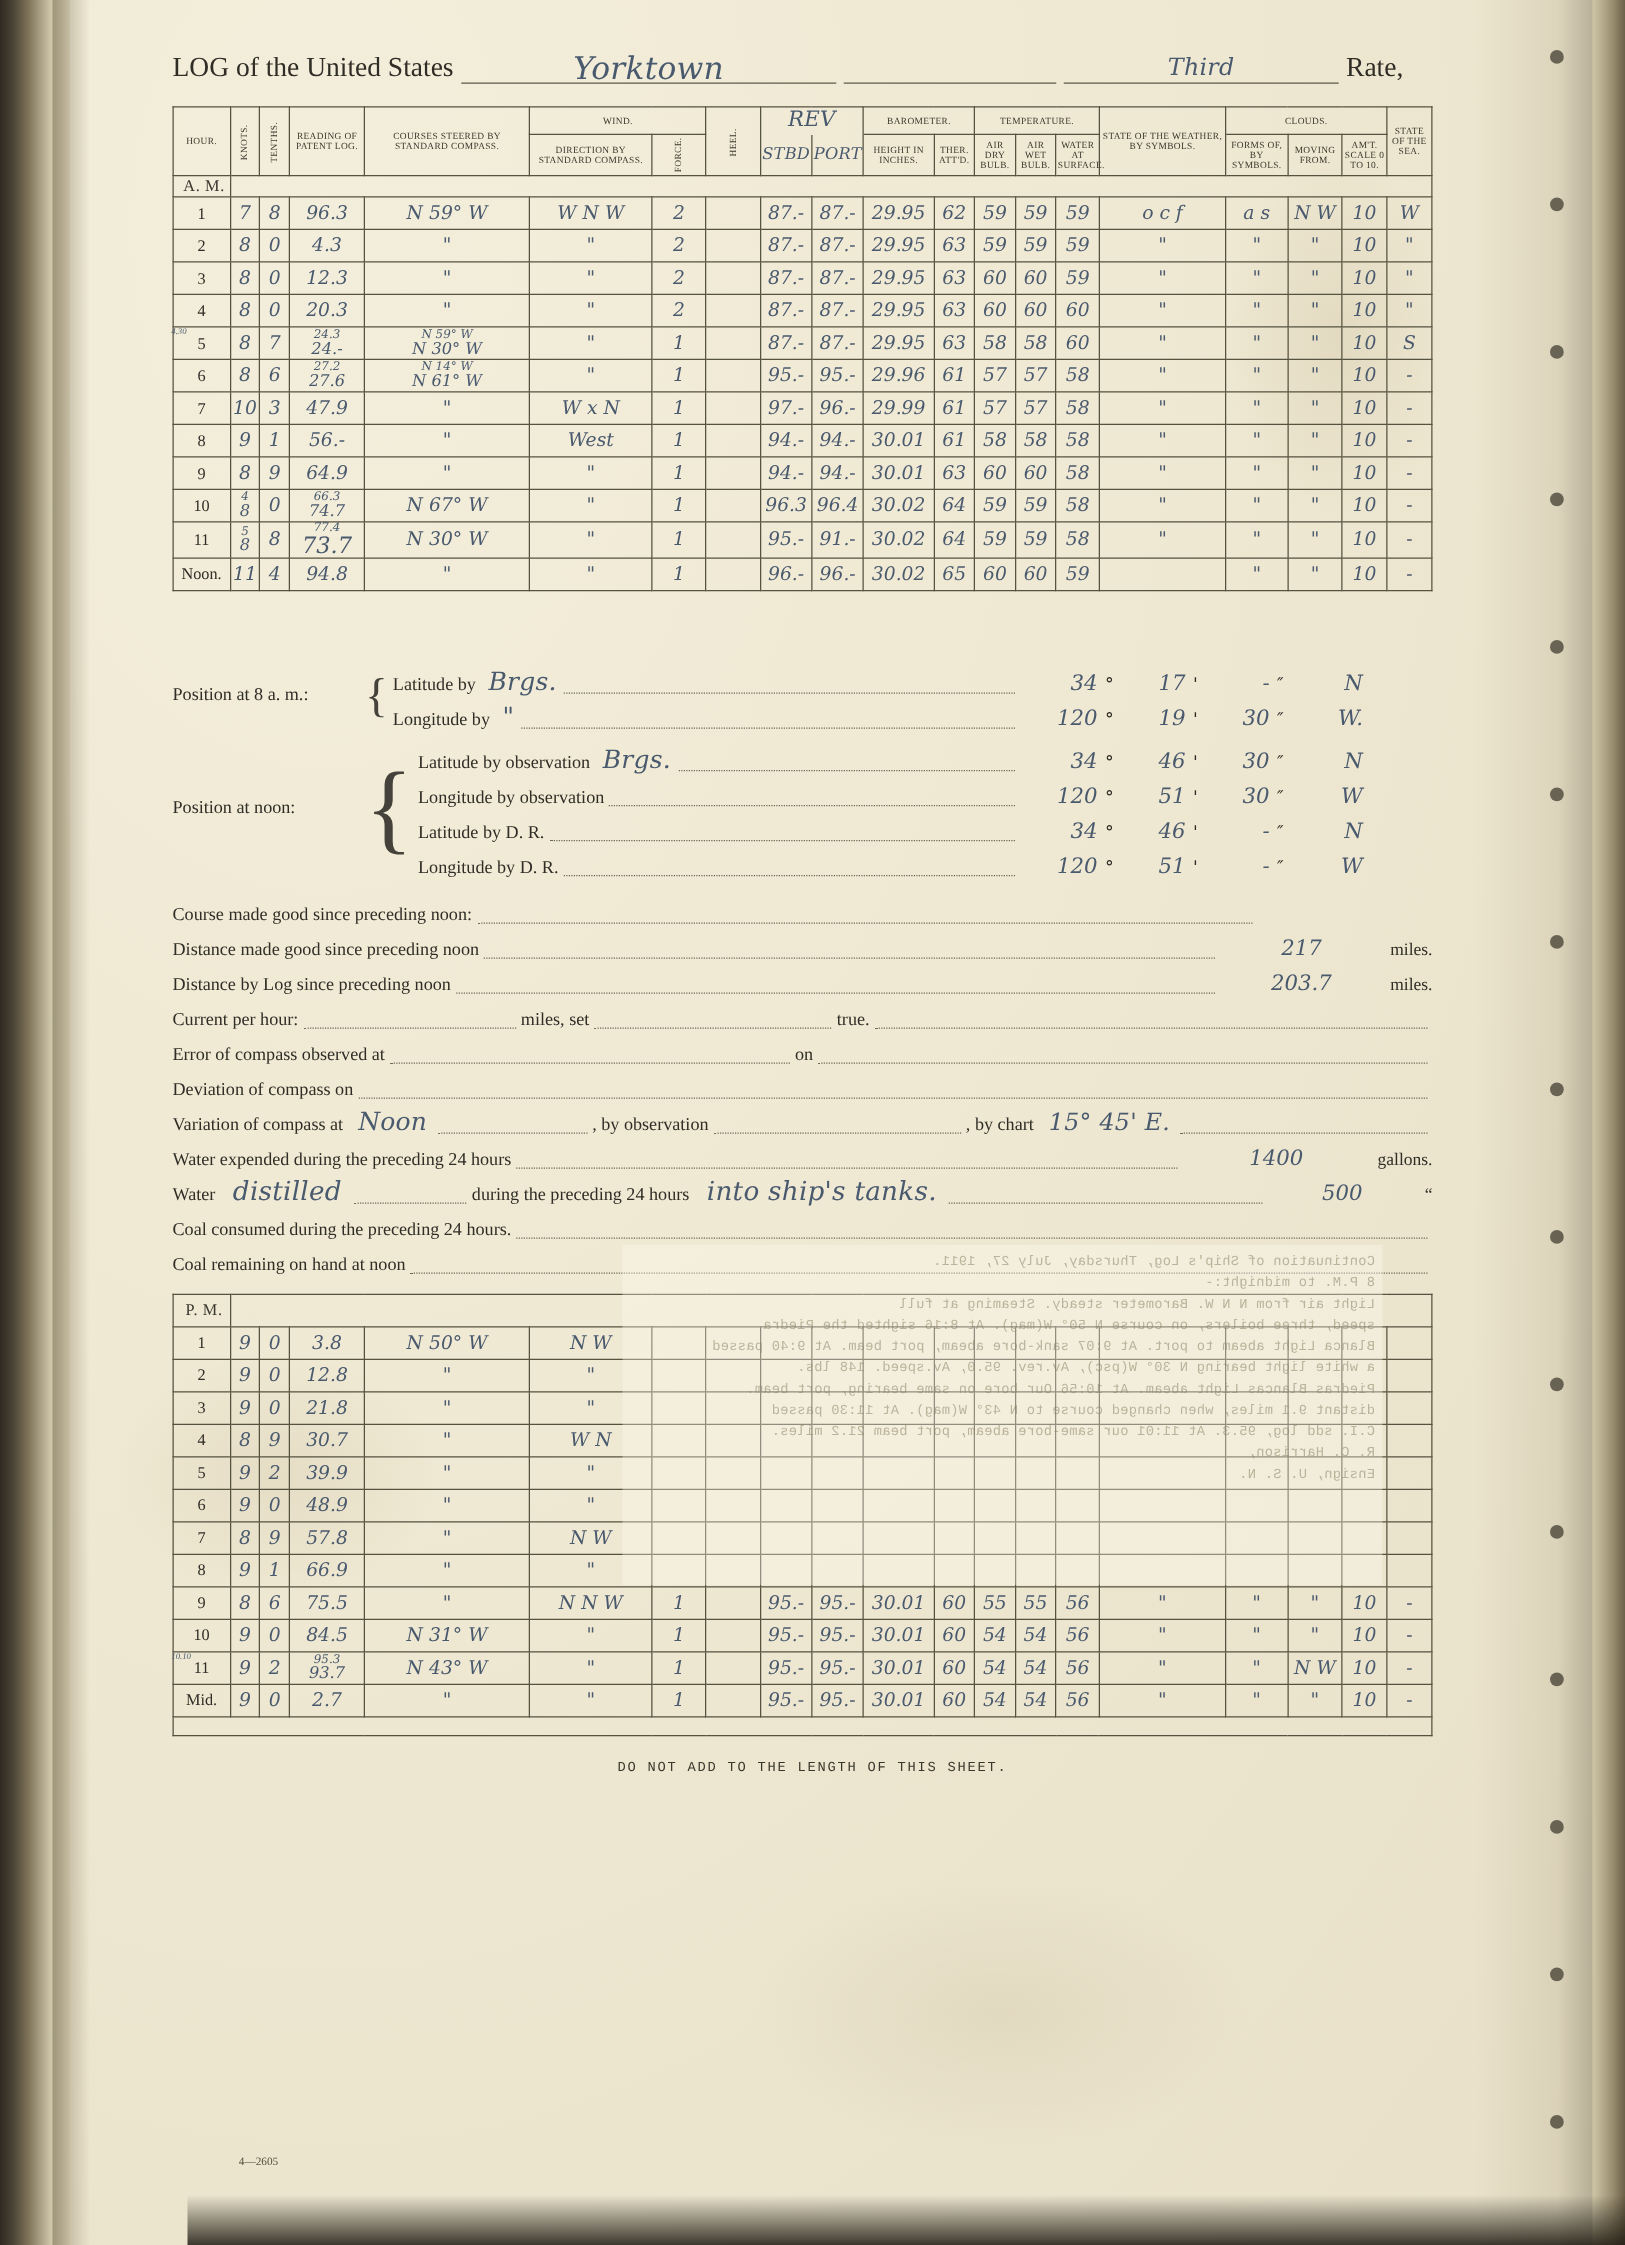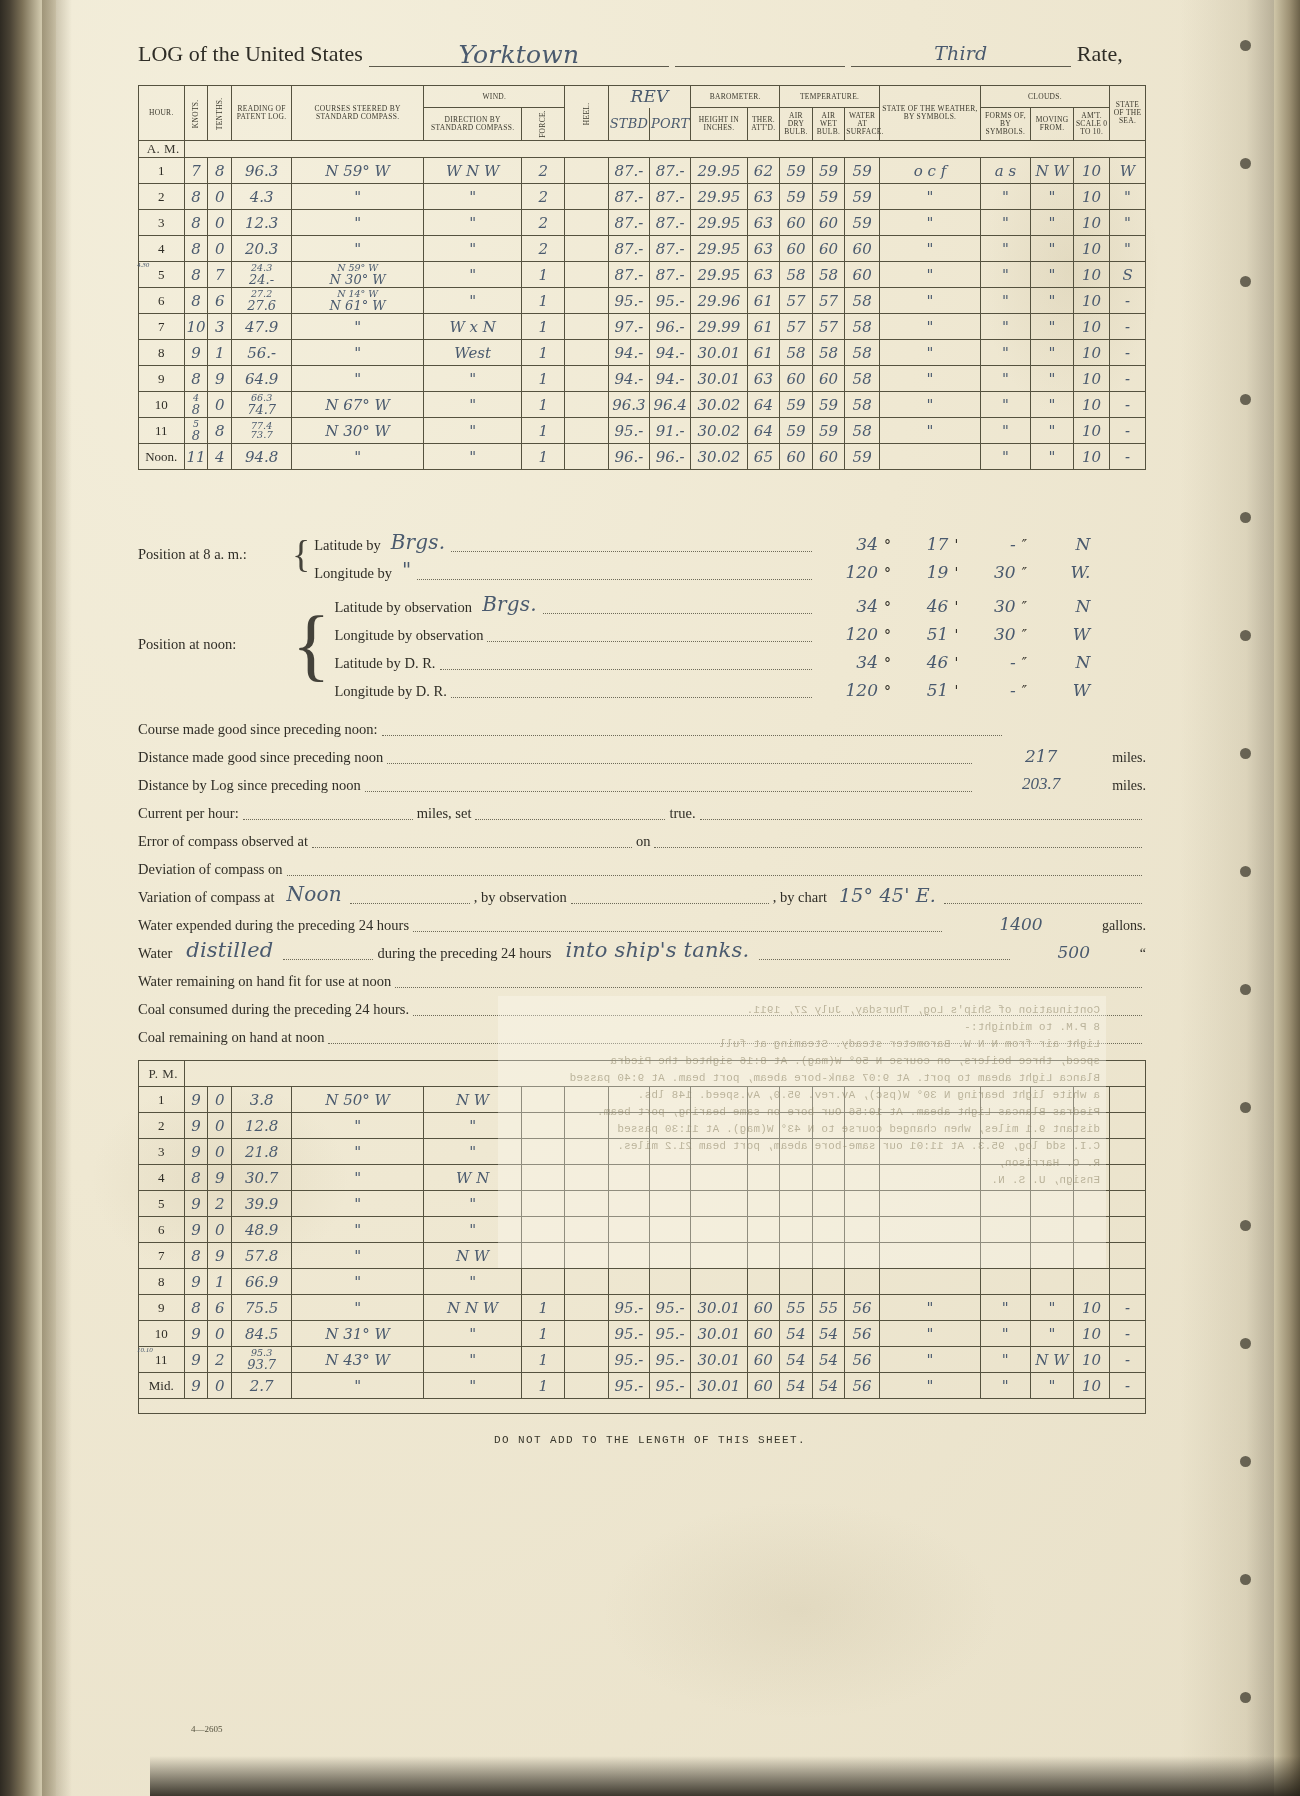--- a/index.html
+++ b/index.html
@@ -531,21 +531,21 @@
           </tr>
           <tr>
             <td class="cell hour hourwrap"><span>11</span></td>
             <td class="cell ">
               <div class="hwcell hwxs" style="line-height: 1;">5</div>
               <div class="hwcell" style="line-height: 1; font-size: 13px;">8</div>
             </td>
             <td class="cell "><span class="hwcell">8</span></td>
             <td class="cell ">
               <div class="hwcell hwxs" style="line-height: 1;">77.4</div>
-              <div class="hwcell" style="line-height: 1; font-size: 10px;">73.7</div>
+              <div class="hwcell" style="line-height: 1; font-size: 18px;">73.7</div>
             </td>
             <td class="cell "><span class="hwcell">N 30° W</span></td>
             <td class="cell "><span class="hwcell">"</span></td>
             <td class="cell "><span class="hwcell">1</span></td>
             <td class="cell "><span class="hwcell"></span></td>
             <td class="cell "><span class="hwcell">95.-</span></td>
             <td class="cell "><span class="hwcell">91.-</span></td>
             <td class="cell "><span class="hwcell">30.02</span></td>
             <td class="cell "><span class="hwcell">64</span></td>
             <td class="cell "><span class="hwcell">59</span></td>
@@ -670,21 +670,21 @@
       <div class="pline">
         <span class="plbl">Distance made good since preceding noon</span>
         <span class="dots"></span>
         <span class="pval" style="width:130px;text-align:center;">217</span>
         <span class="unit">miles.</span>
       </div>
 
       <div class="pline">
         <span class="plbl">Distance by Log since preceding noon</span>
         <span class="dots"></span>
-        <span class="pval" style="width:130px;text-align:center;font-family:Liberation Serif, serif;">203.7</span>
+        <span class="pval" style="width:130px;text-align:center;">203.7</span>
         <span class="unit">miles.</span>
       </div>
 
       <div class="pline">
         <span class="plbl">Current per hour:</span>
         <span class="dots" style="max-width:170px;"></span>
         <span class="plbl">miles, set</span>
         <span class="dots" style="max-width:190px;"></span>
         <span class="plbl">true.</span>
         <span class="dots"></span>
@@ -724,24 +724,20 @@
         <span class="plbl">Water</span>
         <span class="hw" style="font-size:21px;padding:0 10px;">distilled</span>
         <span class="dots" style="max-width:90px;"></span>
         <span class="plbl">during the preceding 24 hours</span>
         <span class="hw" style="font-size:21px;padding:0 10px;">into ship's tanks.</span>
         <span class="dots"></span>
         <span class="pval" style="width:120px;text-align:center;margin-top:39px;">500</span>
         <span class="unit">“</span>
       </div>
 
-      <div class="pline">
-        <span class="plbl">Water remaining on hand fit for use at noon</span>
-        <span class="dots"></span>
-      </div>
       <div class="pline">
         <span class="plbl">Coal consumed during the preceding 24 hours.</span>
         <span class="dots"></span>
       </div>
       <div class="pline">
         <span class="plbl">Coal remaining on hand at noon</span>
         <span class="dots"></span>
       </div>
     </div>
 

